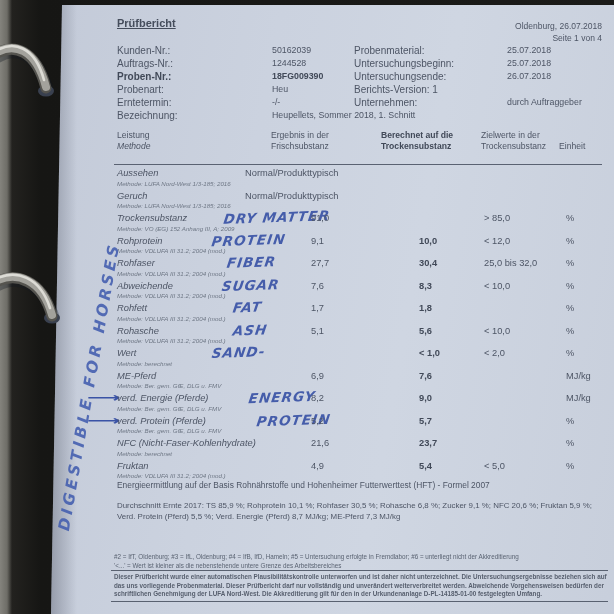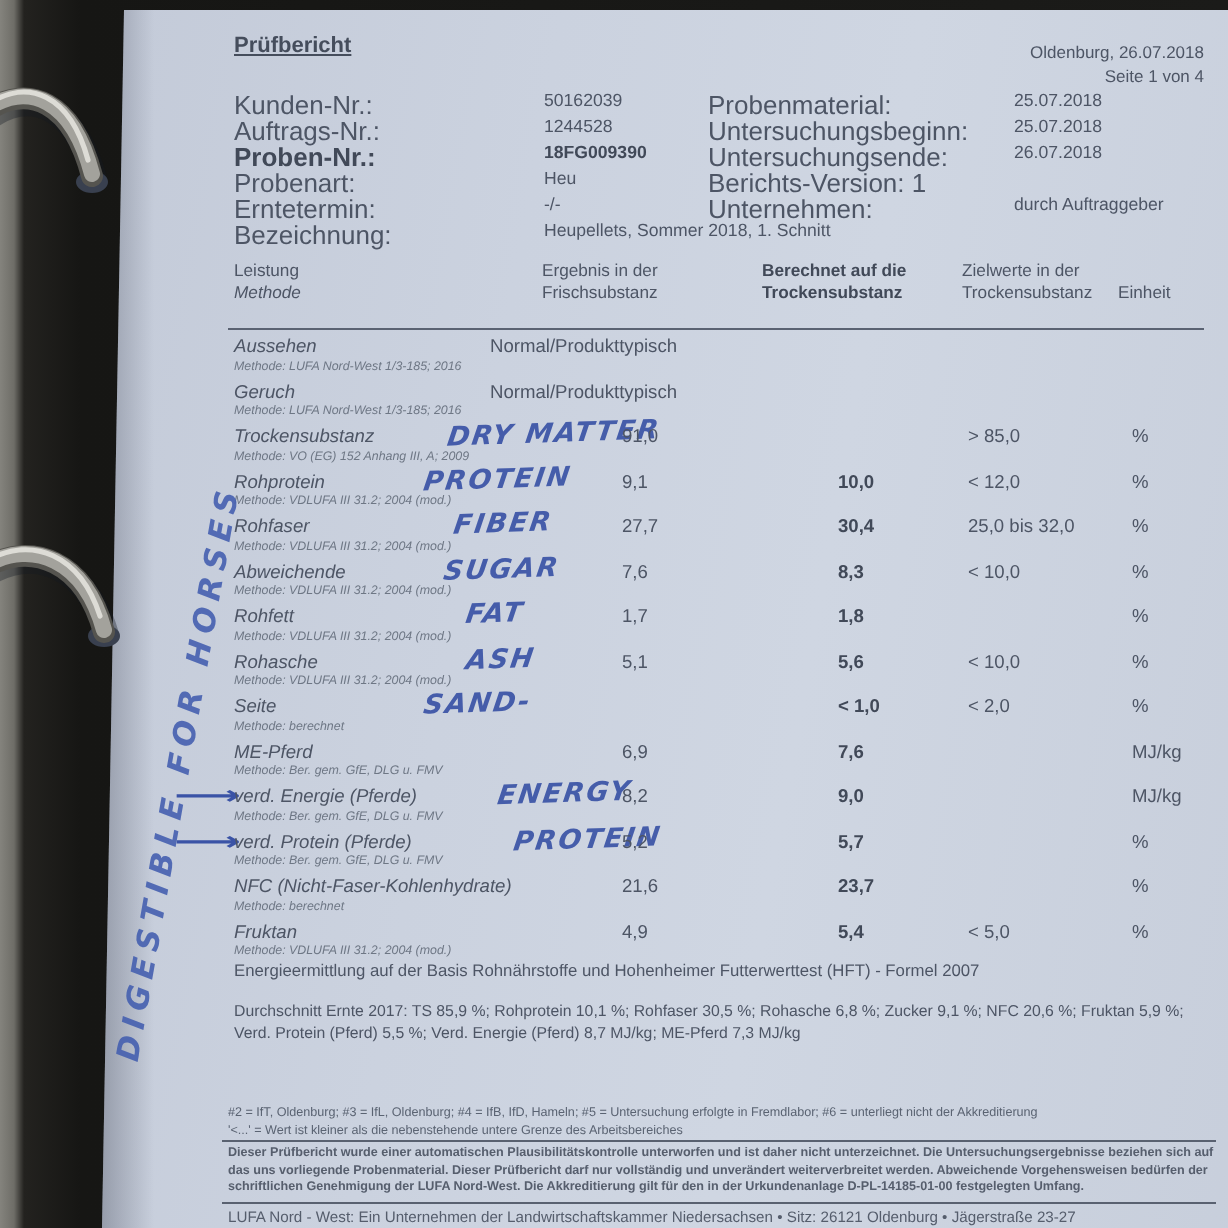--- a/index.html
+++ b/index.html
@@ -19,21 +19,21 @@
     background:linear-gradient(90deg,rgba(60,65,80,.35),rgba(60,65,80,0));pointer-events:none;}
   #page-edge-strip{position:absolute;right:0;top:0;width:13px;height:100%;
     background:linear-gradient(90deg,#d9d5c9 0%,#efecdf 40%,#e7e3d6 100%);
     box-shadow:-3px 0 4px rgba(90,95,110,.35);}
   
   #content{position:absolute;left:88px;top:12px;width:487px;height:600px;color:#4d5565;}
   .abs{position:absolute;white-space:nowrap;}
   #title{left:0;top:0;font-size:11px;font-weight:bold;text-decoration:underline;color:#454d5c;}
   #dateline{top:4px;right:2px;font-size:8.5px;}
   #pageline{top:16px;right:2px;font-size:8.5px;}
-  .ilabel{font-size:13px;}
+  .ilabel{font-size:10px;}
   .ivalue{font-size:8.8px;padding-left:48px;}
   .b{font-weight:bold;color:#414958;}
   
   .colhead{font-size:8.6px;line-height:11px;}
   .colhead .bold2{font-weight:bold;color:#414958;}
   #tbl-rule{position:absolute;left:-3px;top:147px;width:488px;height:0;border-top:1.3px solid #5a6272;}
   
   #rows{position:absolute;left:0;top:151px;width:487px;}
   .trow{position:relative;height:22.5px;}
   .trow .name{position:absolute;left:0;top:0;font-size:9.3px;white-space:nowrap;font-style:italic;}
@@ -210,21 +210,21 @@
     <span class="hand" style="left: 116px;">ASH</span>
     <span class="fresh">5,1</span>
     <span class="dry">5,6</span>
     <span class="target">&lt; 10,0</span>
     <span class="unit">%</span>
     <span class="method">Methode: VDLUFA III 31.2; 2004 (mod.)</span>
   </div>
 
   <div class="trow">
 
-    <span class="name">Seite</span>
+    <span class="name">Wert</span>
     <span class="hand" style="left: 95px;">SAND-</span>
     <span class="fresh"></span>
     <span class="dry">&lt; 1,0</span>
     <span class="target">&lt; 2,0</span>
     <span class="unit">%</span>
     <span class="method">Methode: berechnet</span>
   </div>
 
   <div class="trow">
 
@@ -283,21 +283,20 @@
 </div>
 
       <div id="energy-note" class="abs">Energieermittlung auf der Basis Rohnährstoffe und Hohenheimer Futterwerttest (HFT) - Formel 2007</div>
       <div id="avg-note">Durchschnitt Ernte 2017: TS 85,9 %; Rohprotein 10,1 %; Rohfaser 30,5 %; Rohasche 6,8 %; Zucker 9,1 %; NFC 20,6 %; Fruktan 5,9 %; Verd. Protein (Pferd) 5,5 %; Verd. Energie (Pferd) 8,7 MJ/kg; ME-Pferd 7,3 MJ/kg</div>
 
       <div id="fn1" class="abs">#2 = IfT, Oldenburg; #3 = IfL, Oldenburg; #4 = IfB, IfD, Hameln; #5 = Untersuchung erfolgte in Fremdlabor; #6 = unterliegt nicht der Akkreditierung</div>
       <div id="fn2" class="abs">'&lt;...' = Wert ist kleiner als die nebenstehende untere Grenze des Arbeitsbereiches</div>
       <div class="fnrule" style="top:553px"></div>
       <div id="disclaimer">Dieser Prüfbericht wurde einer automatischen Plausibilitätskontrolle unterworfen und ist daher nicht unterzeichnet. Die Untersuchungsergebnisse beziehen sich auf das uns vorliegende Probenmaterial. Dieser Prüfbericht darf nur vollständig und unverändert weiterverbreitet werden. Abweichende Vorgehensweisen bedürfen der schriftlichen Genehmigung der LUFA Nord-West. Die Akkreditierung gilt für den in der Urkundenanlage D-PL-14185-01-00 festgelegten Umfang.</div>
       <div class="fnrule" style="top:584px"></div>
-      <div id="company" class="abs">LUFA Nord - West: Ein Unternehmen der Landwirtschaftskammer Niedersachsen • Sitz: 26121 Oldenburg • Jägerstraße 23-27</div>
     </div>
 
     <div id="vnote">DIGESTIBLE FOR HORSES</div>
   </div>
 
   <svg id="rings" width="614" height="614" viewBox="0 0 614 614">
     <g>
       <path d="M -6 55 C 14 42, 36 50, 46 88" fill="none" stroke="rgba(20,25,35,0.35)" stroke-width="12" transform="translate(2,3)"></path>
       <ellipse cx="46" cy="91" rx="8" ry="5.5" fill="#39404f"></ellipse>
       <path d="M -6 55 C 14 42, 36 50, 46 88" fill="none" stroke="#55544f" stroke-width="11" stroke-linecap="round"></path>

